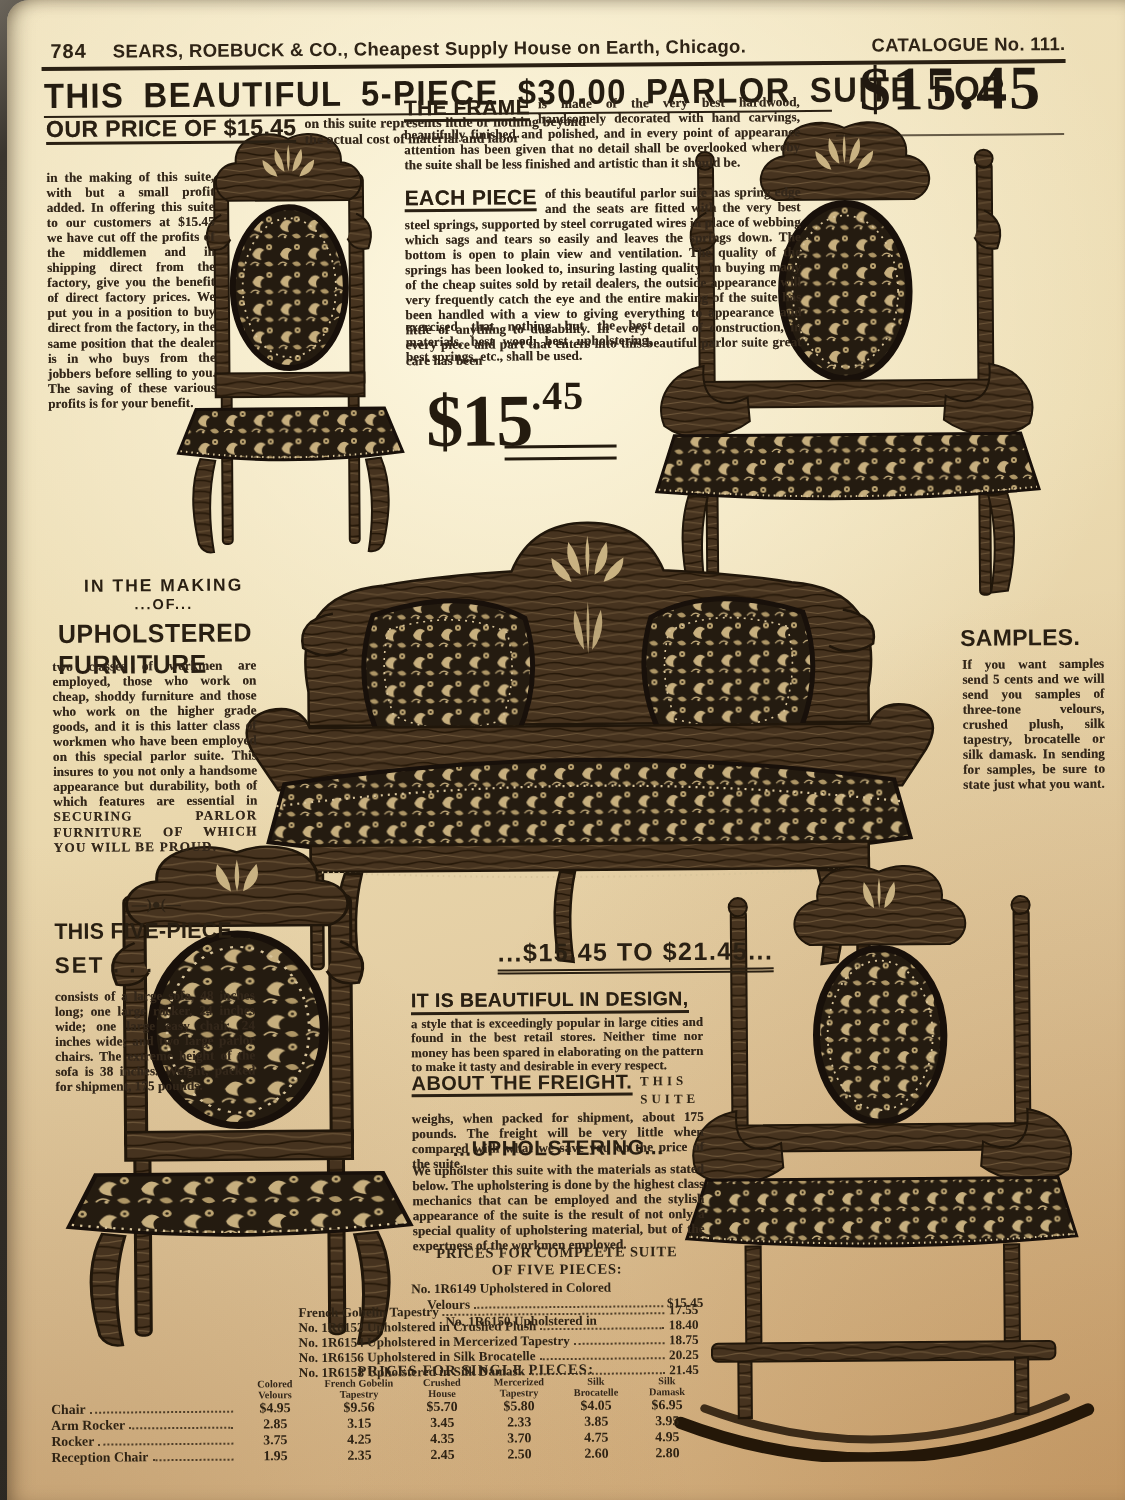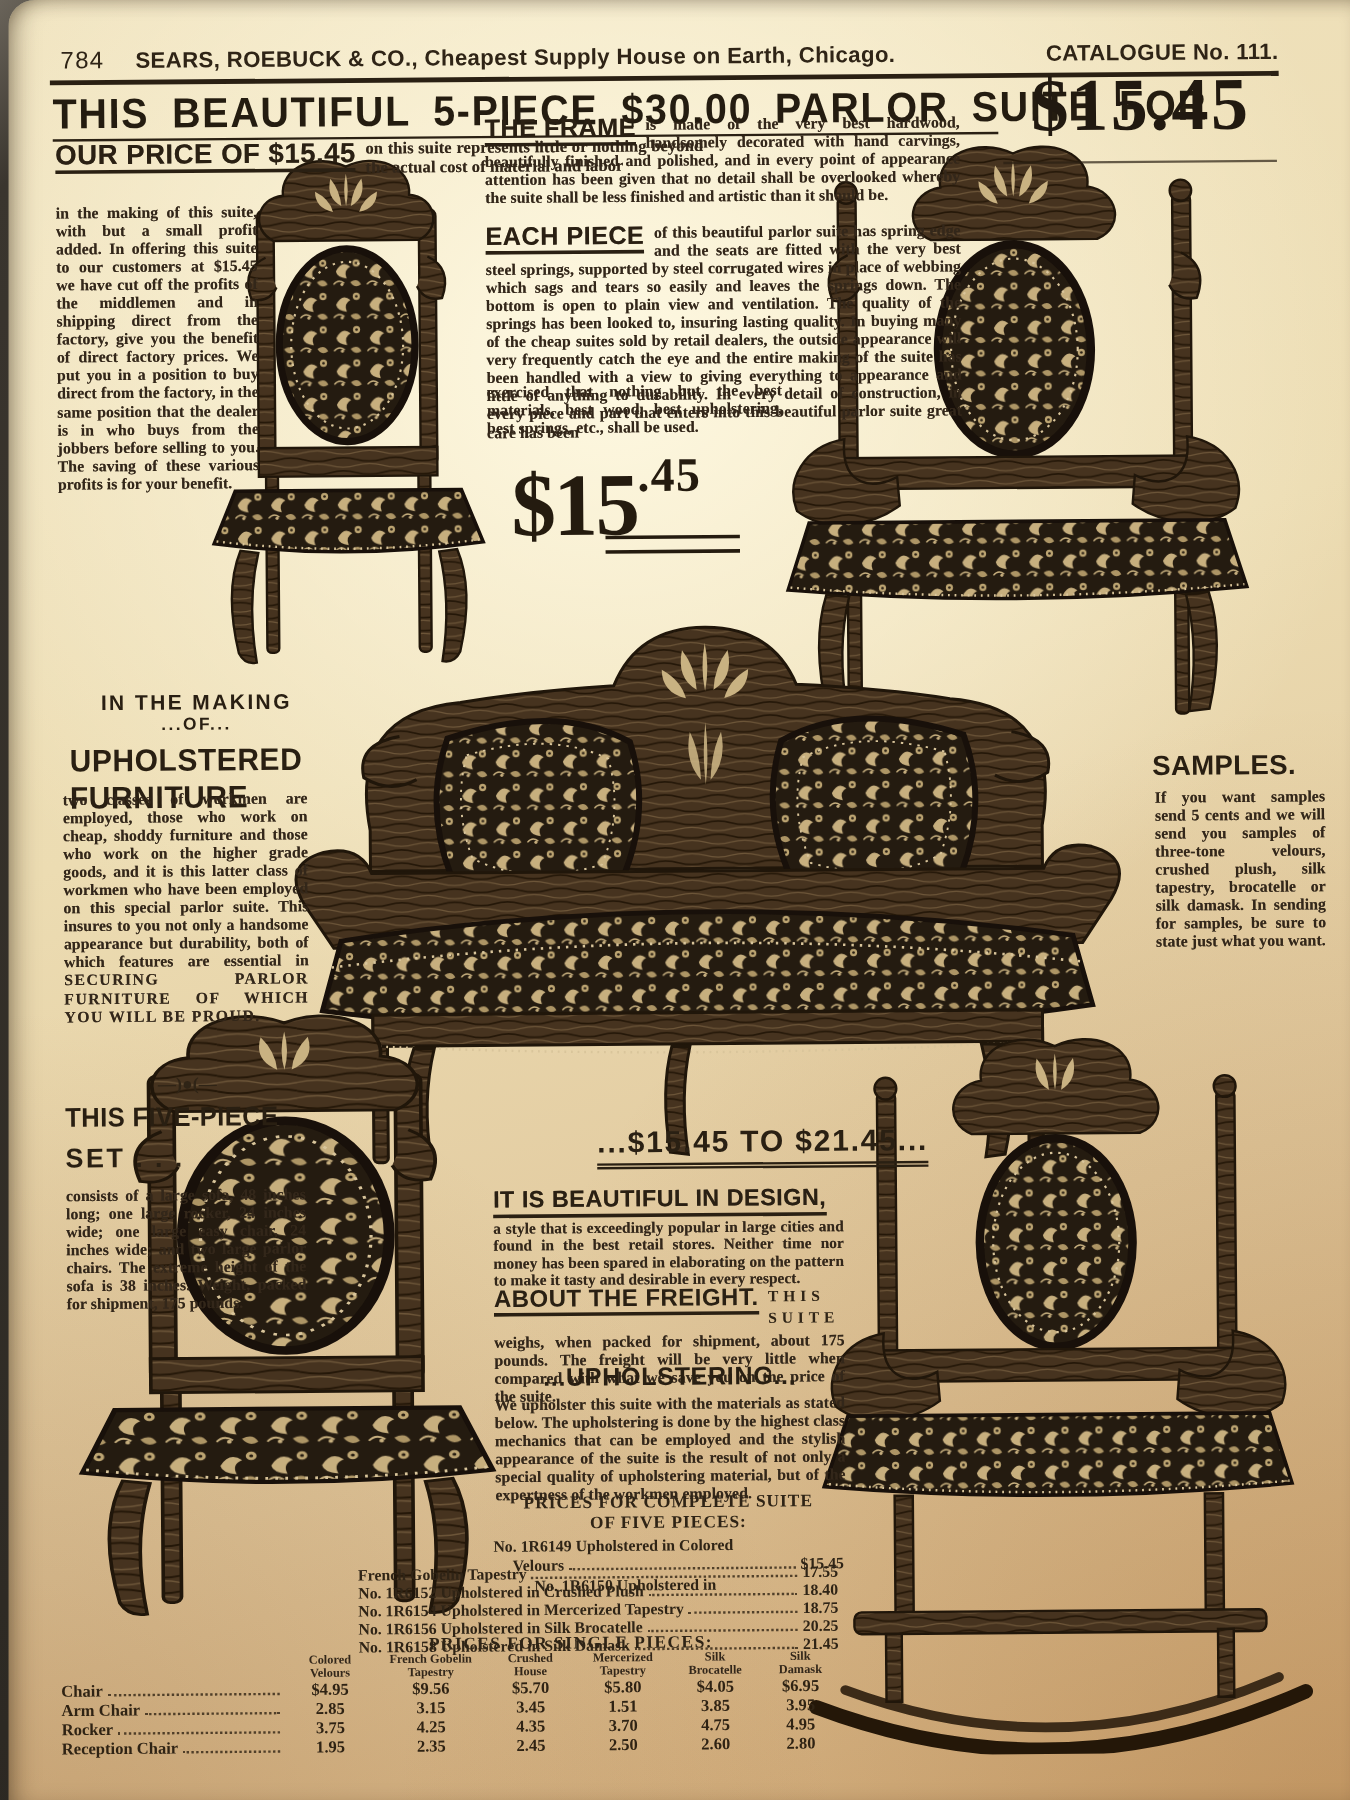--- a/index.html
+++ b/index.html
@@ -204,21 +204,21 @@
         <rect x="70" y="492" width="340" height="18" rx="6" fill="url(#wood)"></rect>
         <path d="M38 570 Q240 648 442 560" stroke="#241708" stroke-width="12" fill="none" stroke-linecap="round"></path>
         <path d="M62 556 Q240 624 420 548" stroke="#3c2b18" stroke-width="8" fill="none" stroke-linecap="round"></path>
         <rect x="96" y="510" width="13" height="56" fill="url(#wood)"></rect>
         <rect x="370" y="508" width="13" height="56" fill="url(#wood)"></rect>
       </g>
     </svg>
   </div>
 
   <div class="abs" style="left:55px;top:36px;width:1015px;display:flex;align-items:baseline;gap:26px;z-index:5">
-    <span class="sans" style="font-weight:400;font-size:20px;letter-spacing:1px">784</span>
+    <span class="sans" style="font-weight:700;font-size:20px;letter-spacing:1px">784</span>
     <span class="sans" style="font-weight:700;font-size:18.5px;letter-spacing:.3px">SEARS, ROEBUCK &amp; CO., Cheapest Supply House on Earth, Chicago.</span>
     <span class="sans" style="font-weight:700;font-size:18.5px;letter-spacing:.3px;margin-left:auto">CATALOGUE No. 111.</span>
   </div>
   <div class="abs rule" style="left:46px;top:63px;width:1024px;height:4px;z-index:5"></div>
 
   <div class="abs sans" style="left:48px;top:72px;width:792px;font-weight:700;font-size:35px;letter-spacing:1.5px;word-spacing:9px;transform:scaleX(.94);transform-origin:left;white-space:nowrap;color:#241c10;z-index:5">THIS BEAUTIFUL 5-PIECE $30.00 PARLOR SUITE FOR</div>
   <div class="abs rule" style="left:48px;top:112px;width:788px;height:2px;z-index:5"></div>
   <div class="abs" style="left:838px;top:56px;width:234px;font-weight:700;font-size:62px;letter-spacing:2px;text-align:center;color:#211910;z-index:5">$15.45</div>
   <div class="abs rule" style="left:840px;top:137px;width:228px;height:2px;opacity:.7;z-index:5"></div>
 
@@ -359,27 +359,27 @@
         <span class="leader"></span>
       </div>
     <div class="tbl-cell">$4.95</div>
     <div class="tbl-cell">$9.56</div>
     <div class="tbl-cell">$5.70</div>
     <div class="tbl-cell">$5.80</div>
     <div class="tbl-cell">$4.05</div>
     <div class="tbl-cell">$6.95</div>
 
     <div class="tbl-label">
-      <span>Arm Chair</span>
+      <span>Arm Rocker</span>
         <span class="leader"></span>
       </div>
     <div class="tbl-cell">2.85</div>
     <div class="tbl-cell">3.15</div>
     <div class="tbl-cell">3.45</div>
-    <div class="tbl-cell">1.51</div>
+    <div class="tbl-cell">2.33</div>
     <div class="tbl-cell">3.85</div>
     <div class="tbl-cell">3.95</div>
 
     <div class="tbl-label">
       <span>Rocker</span>
         <span class="leader"></span>
       </div>
     <div class="tbl-cell">3.75</div>
     <div class="tbl-cell">4.25</div>
     <div class="tbl-cell">4.35</div>

